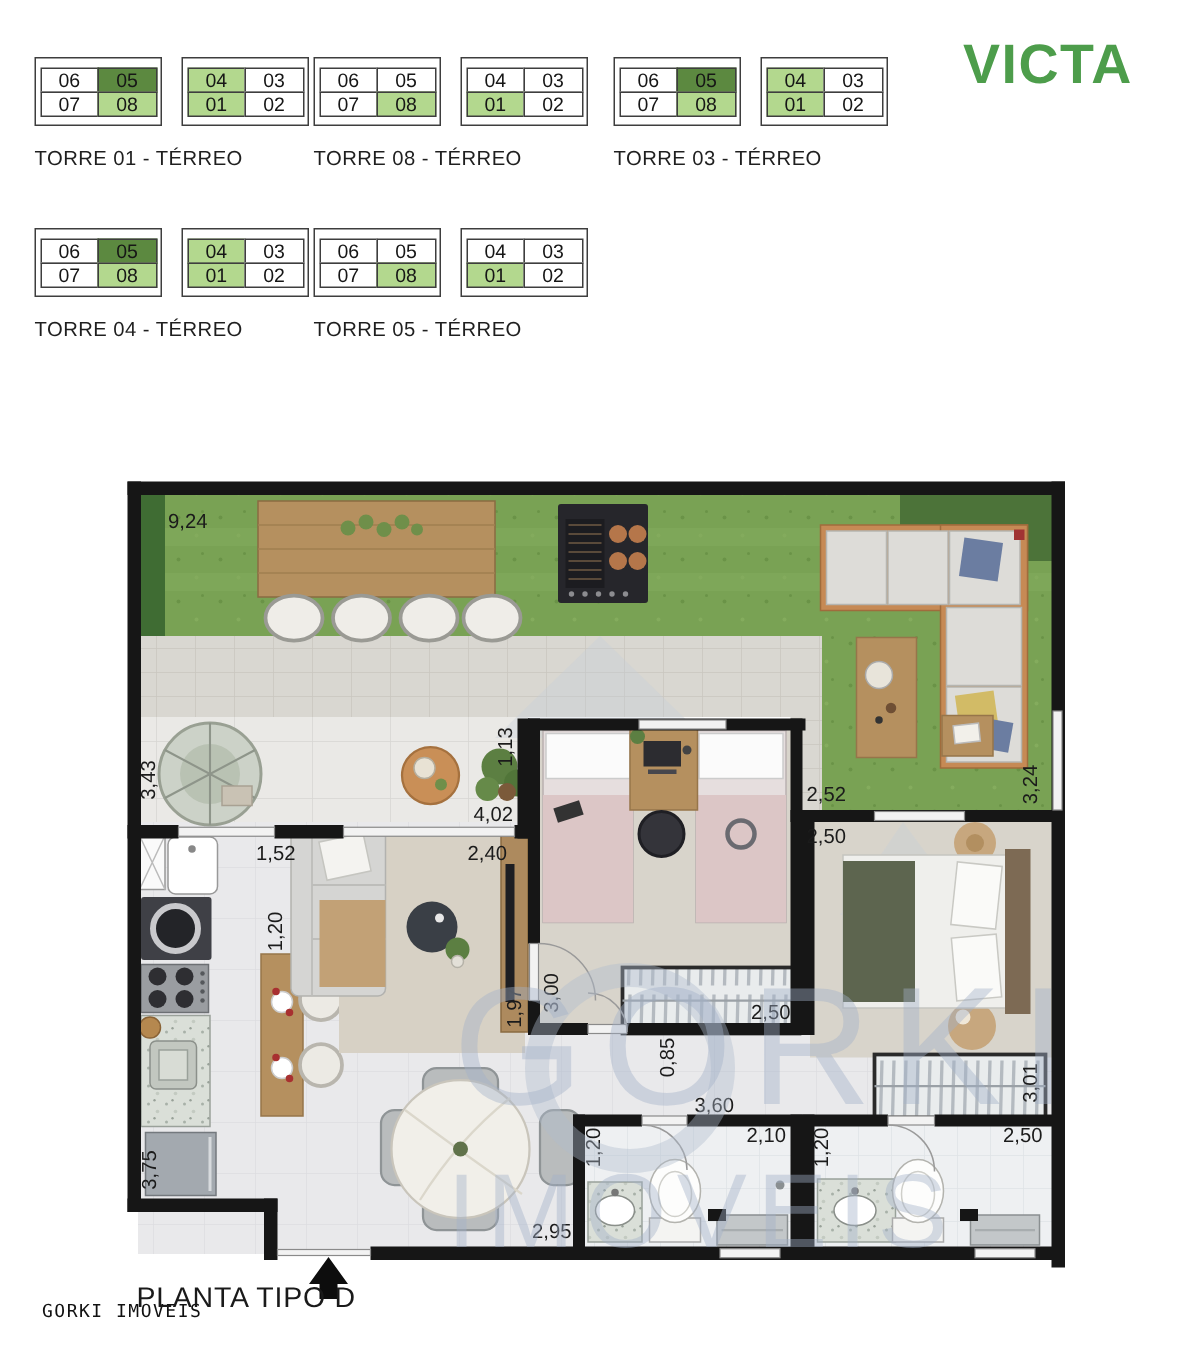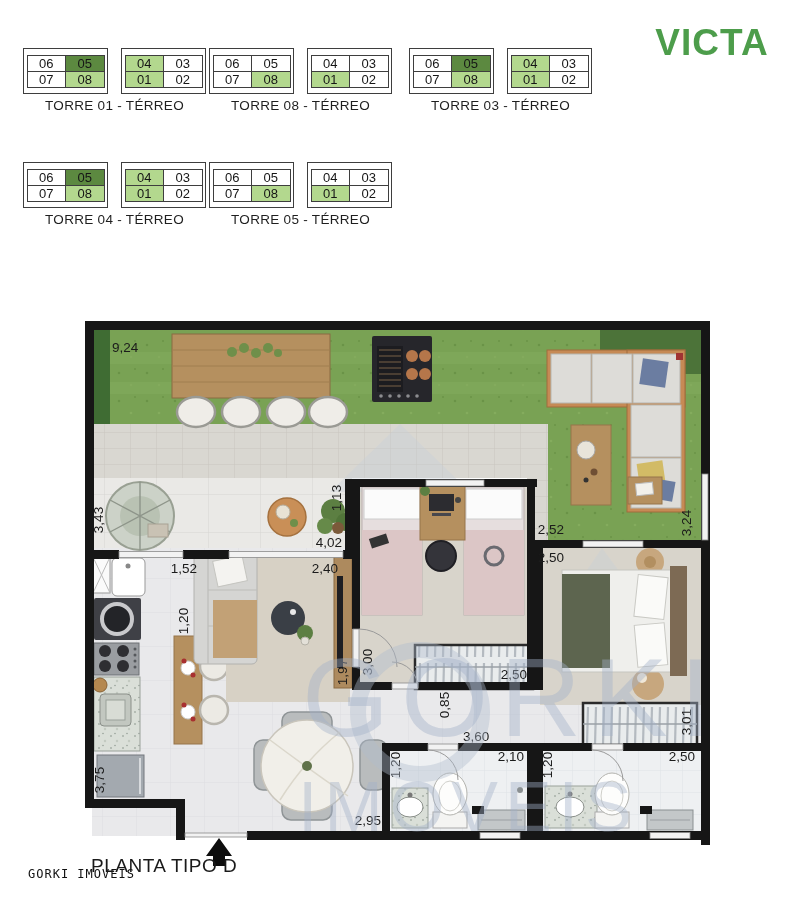--- a/index.html
+++ b/index.html
@@ -3,33 +3,33 @@
 <meta charset="utf-8">
 <style>
   html,body{margin:0;padding:0}
   body{width:791px;height:900px;position:relative;background:#fff;overflow:hidden;
        font-family:"Liberation Sans",sans-serif;color:#1c1c1c}
 
   
   .tower{position:absolute;width:183px}
   .t1{left:23px;top:28px}.t2{left:209px;top:28px}.t3{left:409px;top:28px}
   .t4{left:23px;top:142px}.t5{left:209px;top:142px}
-  .tw-diagram{display:flex;align-items:flex-end;height:66px}
+  .tw-diagram{display:flex;align-items:center;height:66px}
   .blk{flex:1;border:1.5px solid #3e3e3e;background:#fff;box-sizing:border-box;
        padding:6px 3px;display:grid;grid-template-columns:1fr 1fr;grid-template-rows:1fr 1fr}
   .unit{border:1px solid #3e3e3e;margin:-0.5px;display:flex;align-items:center;justify-content:center;
         font-size:13px;color:#161616;background:#fff}
   .unit[data-hl="light"]{background:#b3d88e}
   .unit[data-hl="dark"]{background:#5c8940}
   .conn{width:13px;position:relative}
   .conn svg{position:absolute;left:0;top:0;width:100%;height:100%}
-  .tw-label{text-align:center;font-size:13.5px;margin-top:4px;letter-spacing:.3px;color:#1f1f1f;white-space:nowrap}
+  .tw-label{font-size:13.5px;margin-top:4px;letter-spacing:.3px;color:#1f1f1f;white-space:nowrap}
 
   
-  .brand{position:absolute;left:642px;top:22px;width:140px;text-align:center;
+  .brand{position:absolute;left:642px;top:22px;width:140px;
          font-size:37px;font-weight:bold;letter-spacing:1px;color:#4d9d4b}
 
   
   #plan{position:absolute;left:0;top:0;width:791px;height:900px}
 
   
   .wm{position:absolute;font-weight:normal;color:rgba(163,177,200,.42);line-height:1;pointer-events:none;white-space:nowrap}
   .wm1{left:302px;top:642px;font-size:112px;letter-spacing:12px}
   .wm2{left:298px;top:772px;font-size:70px;letter-spacing:7px}
 

